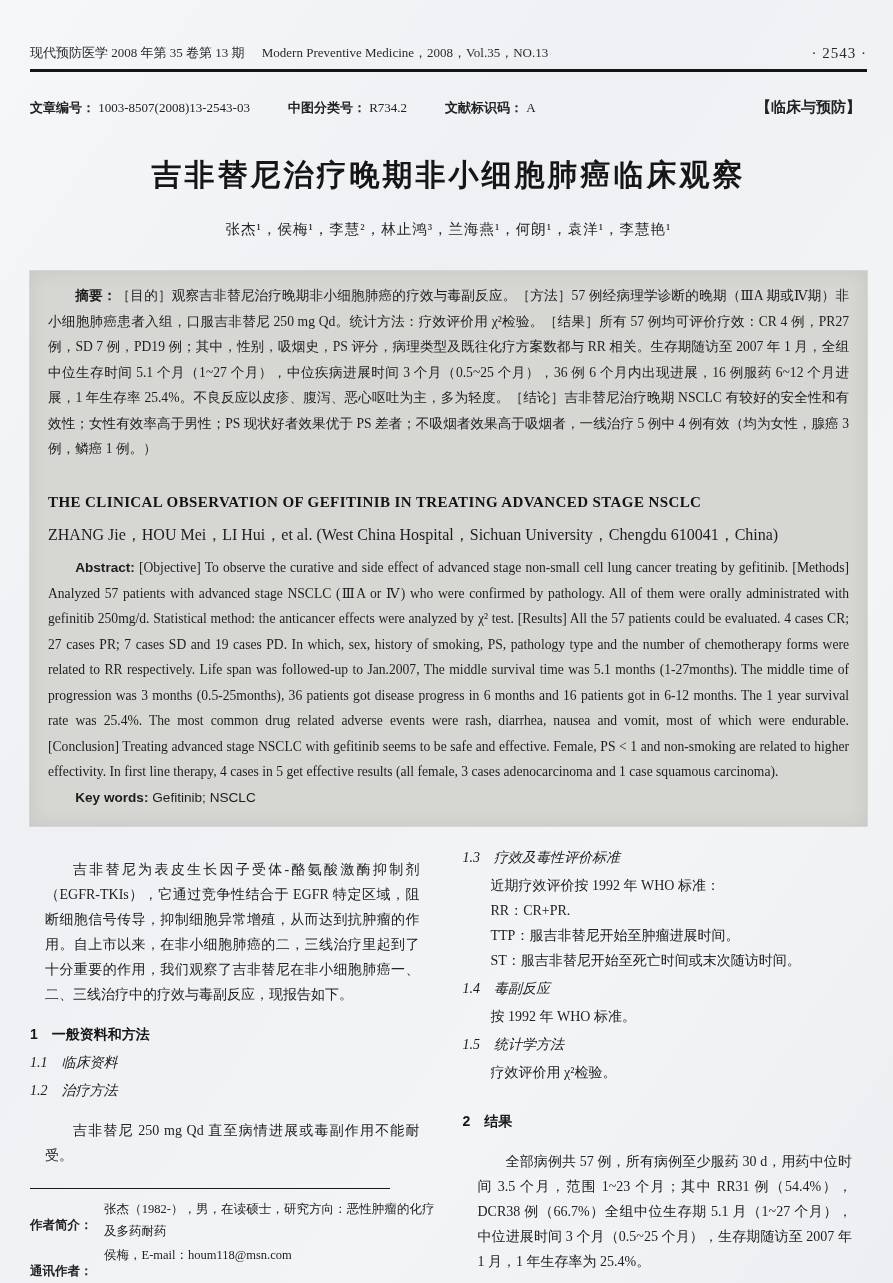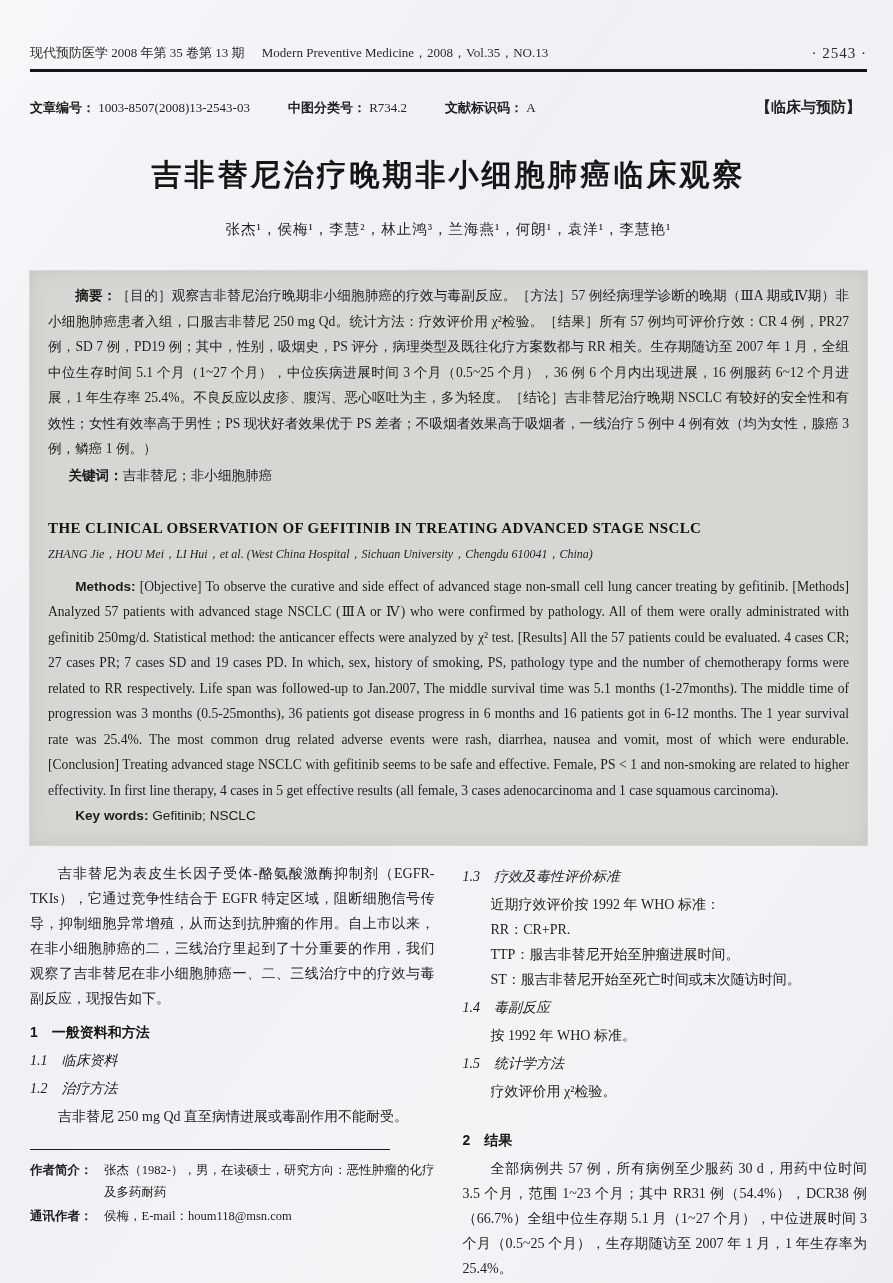--- a/index.html
+++ b/index.html
@@ -25,37 +25,37 @@
   .cn-authors{text-align:center;font-size:14.5px;margin-top:24px;letter-spacing:1px;color:#242424;}
   
   .abstract-box{
     margin-top:32px;background:#d6d7d3;box-shadow:0 0 0 1px rgba(160,162,158,.35), inset 0 0 18px rgba(120,122,118,.18);
     padding:12px 18px 16px 18px;font-size:13.6px;line-height:25.5px;text-align:justify;color:#1d1d1d;
   }
   .abstract-cn p{margin:0;text-indent:2em;}
   .bold-label{font-weight:bold;font-family:"Liberation Sans","DejaVu Sans",sans-serif;}
   .keywords-cn{margin-top:1px;text-indent:1.5em;}
   .en-title{font-weight:bold;font-size:15px;letter-spacing:.4px;margin-top:28px;text-align:justify;color:#141414;}
-  .en-authors{font-style:italic;font-size:12px;line-height:24px;}
+  .en-authors{font-size:16px;margin-top:8px;line-height:24px;}
   .abstract-en{margin-top:8px;text-indent:2em;}
   .keywords-en{margin-top:0;text-indent:2em;font-family:"Liberation Sans","DejaVu Sans",sans-serif;}
   .keywords-en .kw-text{font-family:"Liberation Sans","DejaVu Sans",sans-serif;}
   
   .columns{display:flex;gap:28px;margin-top:16px;font-size:14px;line-height:25px;}
   .col{flex:1;min-width:0;text-align:justify;}
-  .para{margin:0;text-indent:2em;}
+  .para{margin:15px;text-indent:2em;}
   .sec-h{font-weight:bold;font-family:"Liberation Sans","DejaVu Sans",sans-serif;margin:9px 0 3px 0;color:#161616;}
   .sub-h{font-style:italic;margin:3px 0;color:#1c1c1c;}
   .crit-line{margin:0;text-indent:2em;}
   .sec2-h{margin-top:24px;}
   
   .footnote-area{margin-top:20px;font-size:12.5px;line-height:22px;text-align:justify;}
   .fn-rule{width:360px;border-top:1.5px solid #1a1a1a;margin:0 0 9px 0;}
   .fn{position:relative;padding-left:74px;margin:0 0 2px 0;}
-  .fn .fn-label{position:absolute;left:0;top:0;font-weight:bold;font-family:"Liberation Sans","DejaVu Sans",sans-serif;}
+  .fn .fn-label{position:absolute;left:0;top:16px;font-weight:bold;font-family:"Liberation Sans","DejaVu Sans",sans-serif;}
 </style>
 </head>
 <body>
 
 <div class="page">
 
   <div class="journal-line">
     <div class="journal-left">
       <span>现代预防医学 2008 年第 35 卷第 13 期</span>
       <span>Modern Preventive Medicine，2008，Vol.35，NO.13</span>
@@ -79,29 +79,26 @@
     </span>
     <span class="column-tag">【临床与预防】</span>
   </div>
 
   <div class="cn-title">吉非替尼治疗晚期非小细胞肺癌临床观察</div>
   <div class="cn-authors">张杰¹，侯梅¹，李慧²，林止鸿³，兰海燕¹，何朗¹，袁洋¹，李慧艳¹</div>
 
   <div class="abstract-box">
     <div class="abstract-cn">
       <p><span class="bold-label">摘要：</span><span>［目的］观察吉非替尼治疗晚期非小细胞肺癌的疗效与毒副反应。［方法］57 例经病理学诊断的晚期（ⅢA 期或Ⅳ期）非小细胞肺癌患者入组，口服吉非替尼 250 mg Qd。统计方法：疗效评价用 χ²检验。［结果］所有 57 例均可评价疗效：CR 4 例，PR27 例，SD 7 例，PD19 例；其中，性别，吸烟史，PS 评分，病理类型及既往化疗方案数都与 RR 相关。生存期随访至 2007 年 1 月，全组中位生存时间 5.1 个月（1~27 个月），中位疾病进展时间 3 个月（0.5~25 个月），36 例 6 个月内出现进展，16 例服药 6~12 个月进展，1 年生存率 25.4%。不良反应以皮疹、腹泻、恶心呕吐为主，多为轻度。［结论］吉非替尼治疗晚期 NSCLC 有较好的安全性和有效性；女性有效率高于男性；PS 现状好者效果优于 PS 差者；不吸烟者效果高于吸烟者，一线治疗 5 例中 4 例有效（均为女性，腺癌 3 例，鳞癌 1 例。）</span></p>
-      <div class="keywords-cn">
-        <span class="bold-label">关键词：</span><span>吉非替尼；非小细胞肺癌</span>
-      </div>
     </div>
 
     <div class="en-title">THE CLINICAL OBSERVATION OF GEFITINIB IN TREATING ADVANCED STAGE NSCLC</div>
     <div class="en-authors">ZHANG Jie，HOU Mei，LI Hui，et al. (West China Hospital，Sichuan University，Chengdu 610041，China)</div>
     <div class="abstract-en">
-      <span class="bold-label">Methods:</span>
+      <span class="bold-label">Abstract:</span>
       <span>[Objective] To observe the curative and side effect of advanced stage non-small cell lung cancer treating by gefitinib. [Methods] Analyzed 57 patients with advanced stage NSCLC (ⅢA or Ⅳ) who were confirmed by pathology. All of them were orally administrated with gefinitib 250mg/d. Statistical method: the anticancer effects were analyzed by χ² test. [Results] All the 57 patients could be evaluated. 4 cases CR; 27 cases PR; 7 cases SD and 19 cases PD. In which, sex, history of smoking, PS, pathology type and the number of chemotherapy forms were related to RR respectively. Life span was followed-up to Jan.2007, The middle survival time was 5.1 months (1-27months). The middle time of progression was 3 months (0.5-25months), 36 patients got disease progress in 6 months and 16 patients got in 6-12 months. The 1 year survival rate was 25.4%. The most common drug related adverse events were rash, diarrhea, nausea and vomit, most of which were endurable. [Conclusion] Treating advanced stage NSCLC with gefitinib seems to be safe and effective. Female, PS &lt; 1 and non-smoking are related to higher effectivity. In first line therapy, 4 cases in 5 get effective results (all female, 3 cases adenocarcinoma and 1 case squamous carcinoma).</span>
     </div>
     <div class="keywords-en">
       <span class="bold-label">Key words:</span>
       <span class="kw-text">Gefitinib; NSCLC</span>
     </div>
   </div>
 
   <div class="columns">
 

